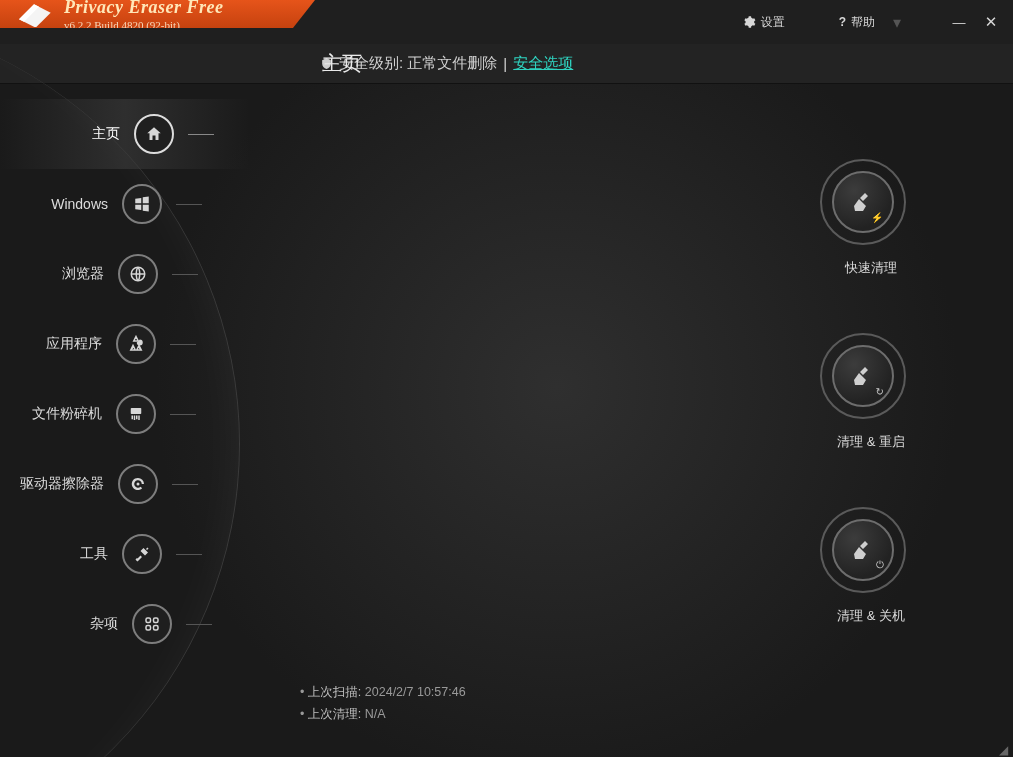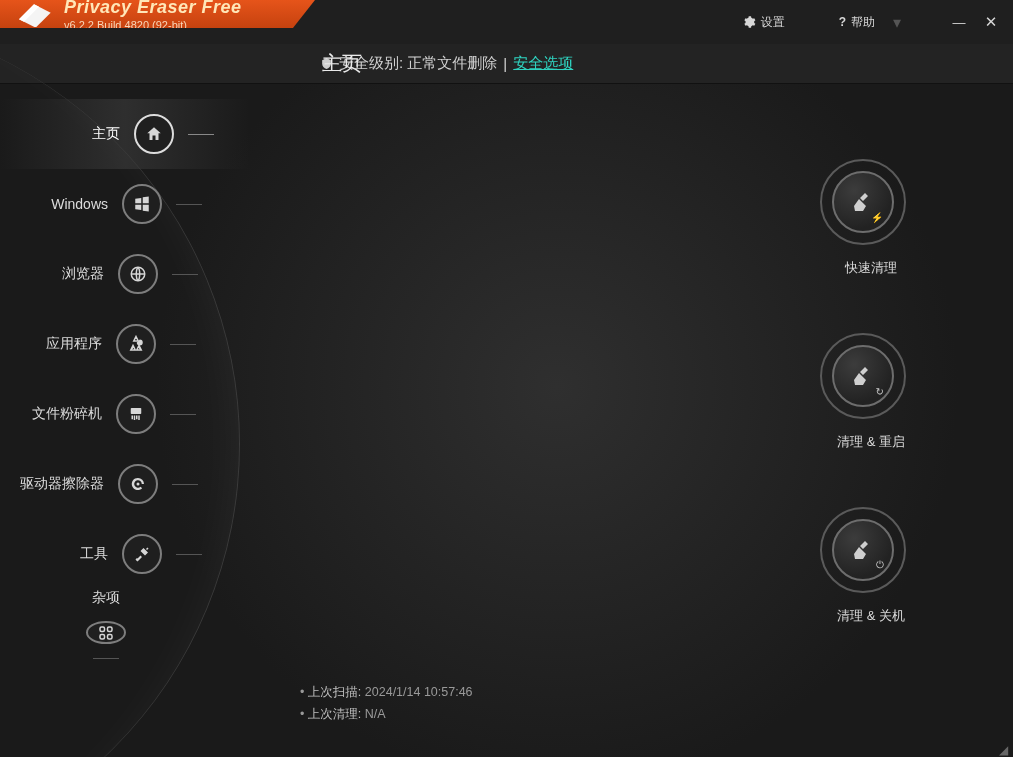--- a/index.html
+++ b/index.html
@@ -22,20 +22,21 @@
 .brand {
   position: relative;
   width: 315px;
   height: 28px;
   background: linear-gradient(to bottom, #e6541a, #c6420f);
   display: flex;
   align-items: center;
   gap: 10px;
   padding-left: 14px;
   clip-path: polygon(0 0, 100% 0, 93% 100%, 0 100%);
+  font-family: Liberation Serif, serif;
 }
 .brand .eraser {
   width: 40px; height: 26px;
   display: flex; align-items: center; justify-content: center;
 }
 .brand-text .app-name {
   font-style: italic;
   font-weight: 700;
   color: #ffe7b8;
   font-size: 18px;
@@ -131,21 +132,21 @@
 }
 .nav-item.active .nav-tick { background: #888; }
 
 .nav-item:nth-child(1){ padding-right: 36px; }
 .nav-item:nth-child(2){ padding-right: 48px; }
 .nav-item:nth-child(3){ padding-right: 52px; }
 .nav-item:nth-child(4){ padding-right: 54px; }
 .nav-item:nth-child(5){ padding-right: 54px; padding-left: 17px; }
 .nav-item:nth-child(6){ padding-right: 52px; }
 .nav-item:nth-child(7){ padding-right: 48px; }
-.nav-item:nth-child(8){ padding-right: 38px; flex-direction: column; }
+.nav-item:nth-child(8){ padding-right: 38px; }
 
 
 .nav-item.active {
   background: linear-gradient(to right, rgba(0,0,0,0) 0%, rgba(60,60,60,.6) 50%, rgba(0,0,0,0) 100%);
   position: relative;
 }
 
 .scan-ring {
   position: absolute;
   left: 479px; top: 270px;
@@ -404,21 +405,21 @@
         <span class="action-sub">⏻</span>
       </div>
         </div>
       <div class="action-label">清理 &amp; 关机</div>
     </div>
   </div>
 
   <div class="footer-info">
     <div class="bullet">
       <span>上次扫描:</span>
-      <span class="val">2024/1/14 10:57:46</span>
+      <span class="val">2024/2/7 10:57:46</span>
     </div>
     <div class="bullet">
       <span>上次清理:</span>
       <span class="val">N/A</span>
     </div>
   </div>
 
   <div class="grip">◢</div>
 </div>
 

